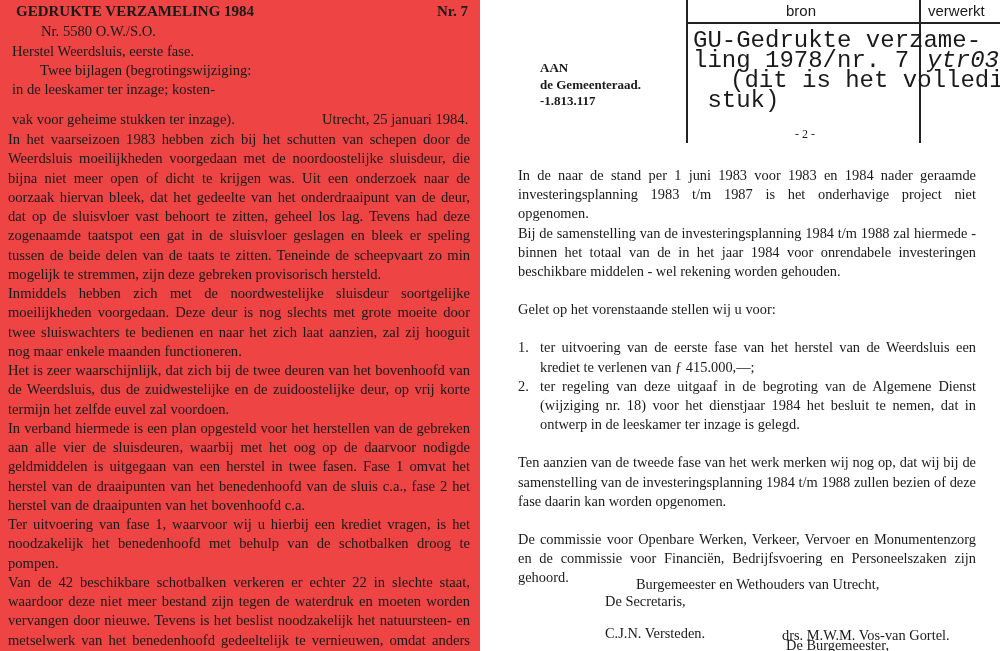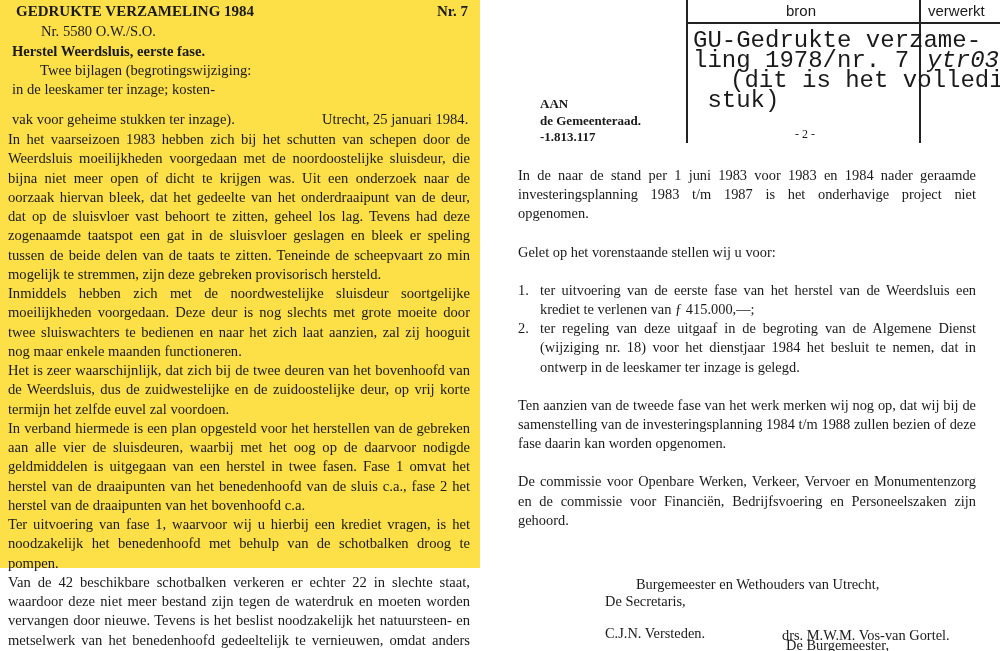--- a/index.html
+++ b/index.html
@@ -1,47 +1,47 @@
 <!DOCTYPE html>
 <html><head>
 <meta charset="utf-8">
 <style>
   html, body { margin:0; padding:0; }
   body { width:1000px; height:651px; background:#fff; position:relative; overflow:hidden; color:#1a1a1a;
          font-family:"Liberation Serif", serif; }
   .page { position:absolute; top:0; }
-  #left { left:0; width:480px; height:568px; background:#fde047; }
+  #left { left:0; width:480px; height:651px; background:#ef4444; }
   #right { left:480px; width:520px; height:651px; background:#fff; }
   .abs { position:absolute; white-space:nowrap; }
   .hdr { font-weight:bold; font-size:15px; }
   .t { font-size:14.6px; line-height:19.2px; }
   .body-left { position:absolute; left:8px; top:130px; width:462px; font-size:14.6px; line-height:19.25px; text-align:justify; }
   .body-left p { margin:0; }
-  .aan { position:absolute; left:540px; top:60px; font-weight:bold; font-size:13px; line-height:16.5px;margin-top:36px; }
+  .aan { position:absolute; left:540px; top:60px; font-weight:bold; font-size:13px; line-height:16.5px; }
   .tbl-v { position:absolute; background:#222; width:2px; }
   .tbl-h { position:absolute; background:#222; height:2px; }
   .tbl-head { position:absolute; font-family:"Liberation Sans", sans-serif; font-size:15px; }
   .mono { position:absolute; font-family:"Liberation Mono", monospace; font-size:24px; line-height:19.5px; white-space:pre; }
   .pg { position:absolute; left:795px; top:127px; font-size:12px; }
   .body-right { position:absolute; left:518px; top:166px; width:458px; font-size:14.4px; line-height:19.2px; text-align:justify; }
   .body-right p { margin:0; }
   .gap { height:19px; }
   .list { margin:0; padding:0; list-style:none; }
   .list li { position:relative; padding-left:22px; }
   .list li .num { position:absolute; left:0; top:0; }
   .sig { position:absolute; font-size:14.4px; white-space:nowrap; }
 </style>
 </head>
 <body>
 
 <div id="left" class="page">
   <div class="abs hdr" style="left:16px;top:3px;">GEDRUKTE VERZAMELING 1984</div>
   <div class="abs hdr" style="left:437px;top:3px;">Nr. 7</div>
   <div class="abs t" style="left:41px;top:22px;">Nr. 5580 O.W./S.O.</div>
-  <div class="abs t" style="left:12px;top:42px;font-weight:bold;">Herstel Weerdsluis, eerste fase.</div>
+  <div class="abs t" style="left:12px;top:42px;">Herstel Weerdsluis, eerste fase.</div>
   <div class="abs t" style="left:40px;top:61px;">Twee bijlagen (begrotingswijziging:</div>
   <div class="abs t" style="left:12px;top:80px;">in de leeskamer ter inzage; kosten-</div>
   <div class="abs t" style="left:12px;top:110px;">vak voor geheime stukken ter inzage).</div>
   <div class="abs t" style="left:322px;top:110px;">Utrecht, 25 januari 1984.</div>
 
   <div class="body-left">
     <p>In het vaarseizoen 1983 hebben zich bij het schutten van schepen door de Weerdsluis moeilijkheden voorgedaan met de noordoostelijke sluisdeur, die bijna niet meer open of dicht te krijgen was. Uit een onderzoek naar de oorzaak hiervan bleek, dat het gedeelte van het onderdraaipunt van de deur, dat op de sluisvloer vast behoort te zitten, geheel los lag. Tevens had deze zogenaamde taatspot een gat in de sluisvloer geslagen en bleek er speling tussen de beide delen van de taats te zitten. Teneinde de scheepvaart zo min mogelijk te stremmen, zijn deze gebreken provisorisch hersteld.</p>
     <p>Inmiddels hebben zich met de noordwestelijke sluisdeur soortgelijke moeilijkheden voorgedaan. Deze deur is nog slechts met grote moeite door twee sluiswachters te bedienen en naar het zich laat aanzien, zal zij hooguit nog maar enkele maanden functioneren.</p>
     <p>Het is zeer waarschijnlijk, dat zich bij de twee deuren van het bovenhoofd van de Weerdsluis, dus de zuidwestelijke en de zuidoostelijke deur, op vrij korte termijn het zelfde euvel zal voordoen.</p>
     <p>In verband hiermede is een plan opgesteld voor het herstellen van de gebreken aan alle vier de sluisdeuren, waarbij met het oog op de daarvoor nodigde geldmiddelen is uitgegaan van een herstel in twee fasen. Fase 1 omvat het herstel van de draaipunten van het benedenhoofd van de sluis c.a., fase 2 het herstel van de draaipunten van het bovenhoofd c.a.</p>
@@ -67,20 +67,21 @@
 <div class="mono" style="left:693px;top:31px;">GU-Gedrukte verzame-</div>
 <div class="mono" style="left:693px;top:51px;">ling 1978/nr. 7</div>
 <div class="mono" style="left:693px;top:71px;margin-left:37px;">(dit is het volledige</div>
 <div class="mono" style="left:693px;top:91px;"> stuk)</div>
 <div class="mono" style="left:927px;top:51px;font-style:italic;">ytr0384</div>
 
 <div class="pg">- 2 -</div>
 
 <div class="body-right">
   <p>In de naar de stand per 1 juni 1983 voor 1983 en 1984 nader geraamde investeringsplanning 1983 t/m 1987 is het onderhavige project niet opgenomen.</p>
+  <p>Bij de samenstelling van de investeringsplanning 1984 t/m 1988 zal hiermede - binnen het totaal van de in het jaar 1984 voor onrendabele investeringen beschikbare middelen - wel rekening worden gehouden.</p>
   <div class="gap"></div>
   <p>Gelet op het vorenstaande stellen wij u voor:</p>
   <div class="gap"></div>
   <ul class="list">
     <li>
       <span class="num">1.</span>
       <span>ter uitvoering van de eerste fase van het herstel van de Weerdsluis een krediet te verlenen van ƒ 415.000,—;</span>
     </li>
     <li>
       <span class="num">2.</span>

